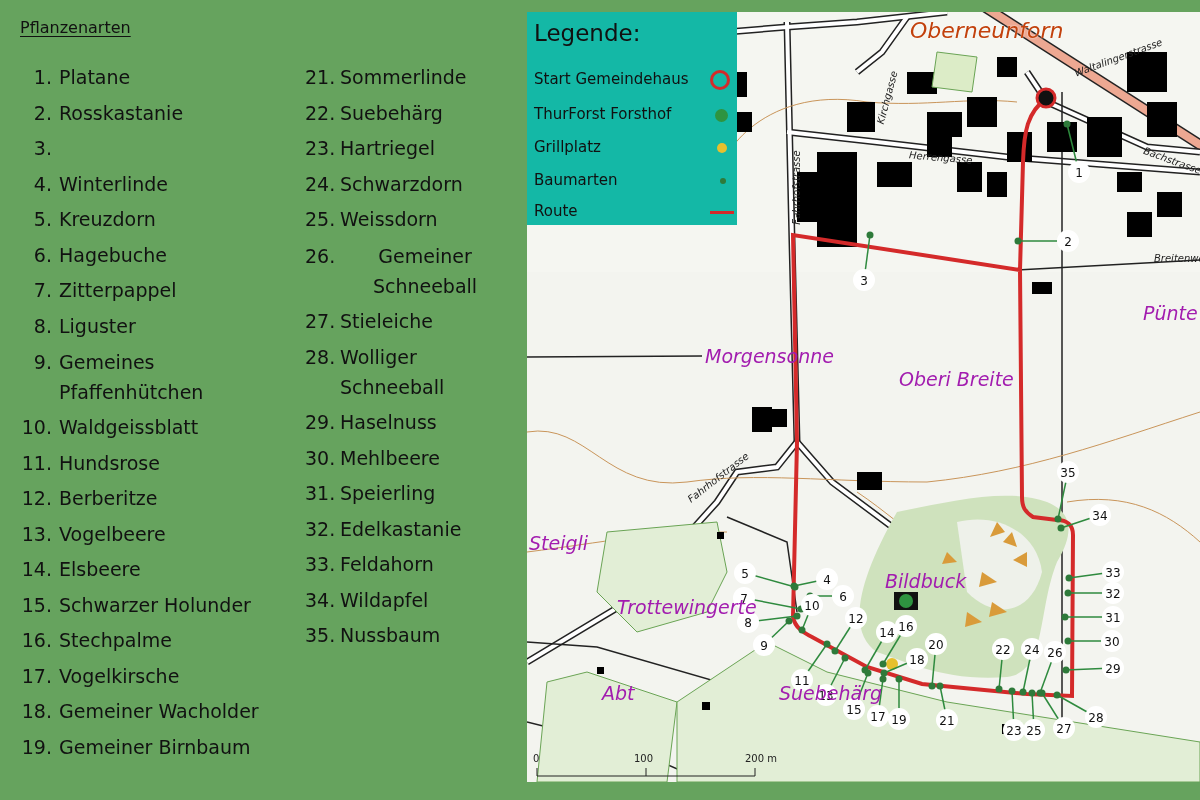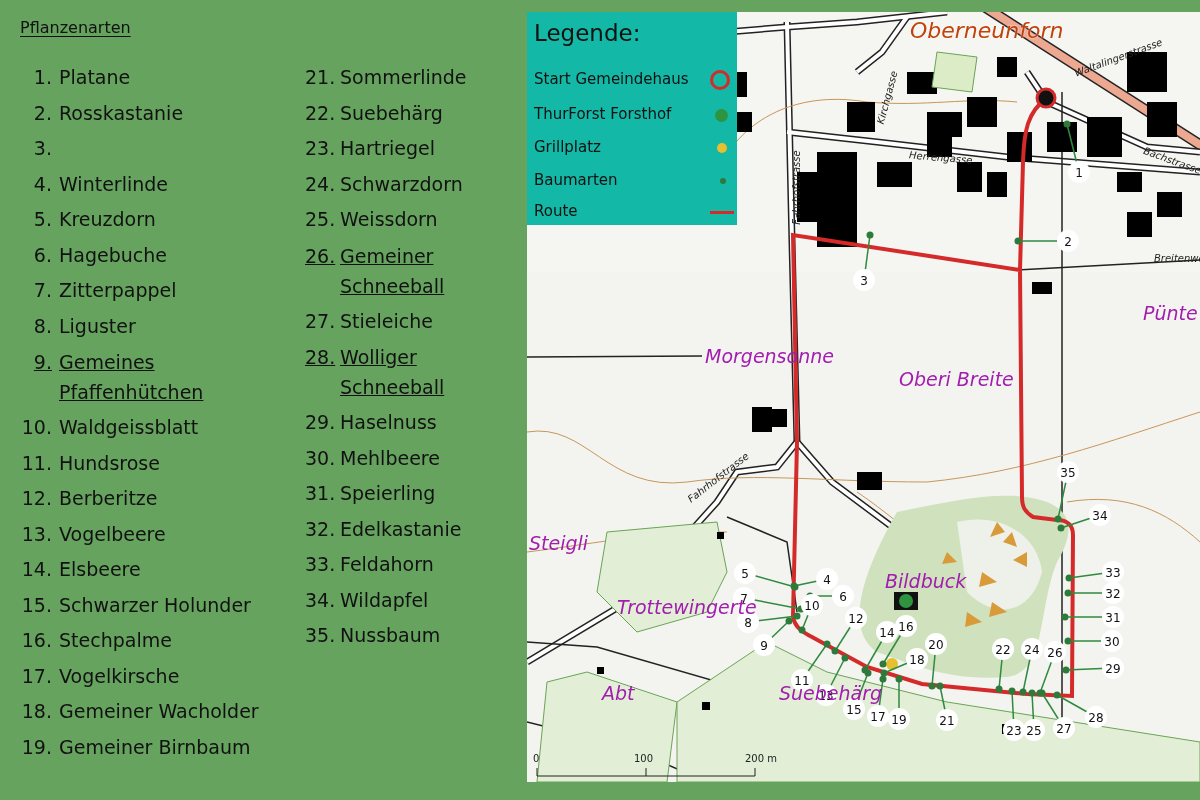--- a/index.html
+++ b/index.html
@@ -6,21 +6,21 @@
   body { width:1200px; height:800px; background:#66a35e; position:relative; overflow:hidden; font-family:"DejaVu Sans", sans-serif; color:#111; }
   .title { position:absolute; left:20px; top:18px; font-size:16px; text-decoration:underline; text-underline-offset:3px; }
   .col { position:absolute; top:60px; list-style:none; margin:0; padding:0; font-size:19px; }
   .col li { display:flex; line-height:35.5px; }
   .col li .num { display:inline-block; text-align:right; margin-right:7px; }
   .col1 { left:20px; }
   .col1 li .num { width:32px; }
   .col2 { left:305px; }
   .col2 li .num { width:28px; }
   .col li .txt { display:inline-block; }
-  .col li.wrap { line-height:30px; padding:3px 0;text-decoration:underline; }
+  .col li.wrap { line-height:30px; padding:3px 0; }
   .map { position:absolute; left:527px; top:12px; width:673px; height:770px; background:#f3f4ef; overflow:hidden; }
   .legend { position:absolute; left:0; top:0; width:210px; height:213px; background:#14b8a6; }
   .legend .lt { position:absolute; left:7px; top:8px; font-size:23px; }
   .legend .row { position:absolute; left:7px; font-size:15px; }
   .legend .sym { position:absolute; }
   .lbl-place { position:absolute; font-style:italic; font-size:19px; color:#a21caf; }
   .lbl-street { position:absolute; font-size:10px; font-style:italic; color:#222; }
 </style>
 </head>
 <body>
@@ -120,21 +120,21 @@
     <li>
       <span class="num">24.</span>
       <span class="txt">Schwarzdorn</span>
     </li>
     <li>
       <span class="num">25.</span>
       <span class="txt">Weissdorn</span>
     </li>
     <li class="wrap">
       <span class="num">26.</span>
-      <span class="txt" style="width: 170px;">Gemeiner Schneeball</span>
+      <span class="txt" style="width: 170px; text-align: center;">Gemeiner Schneeball</span>
     </li>
     <li>
       <span class="num">27.</span>
       <span class="txt">Stieleiche</span>
     </li>
     <li class="wrap">
       <span class="num">28.</span>
       <span class="txt" style="width: 170px;">Wolliger Schneeball</span>
     </li>
     <li>

